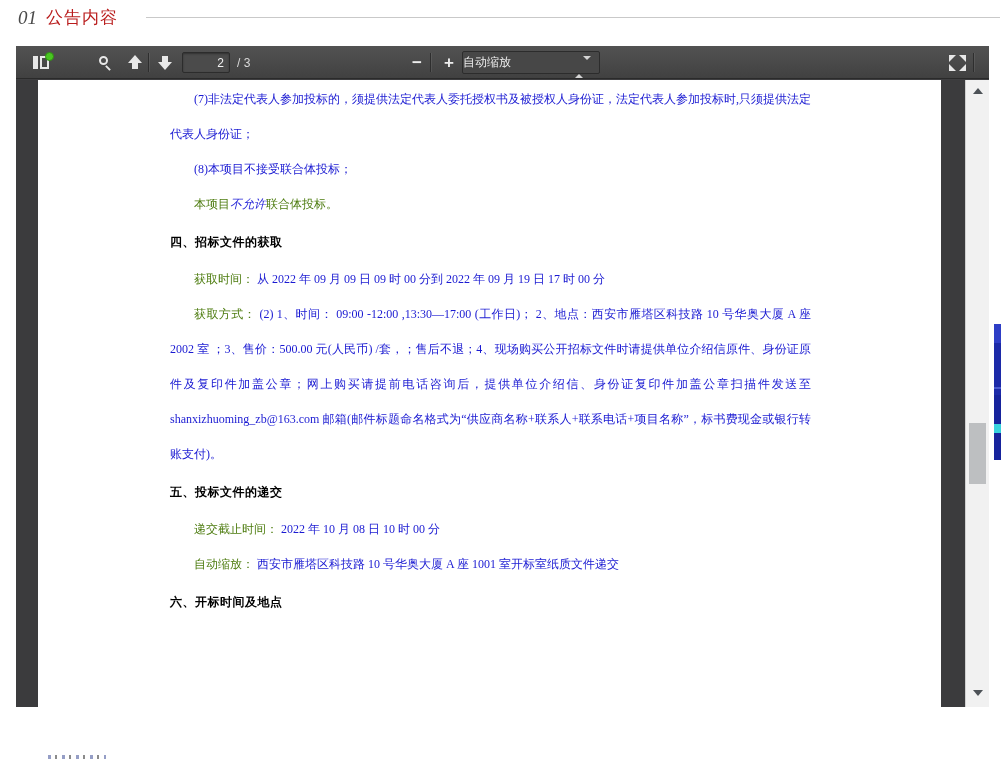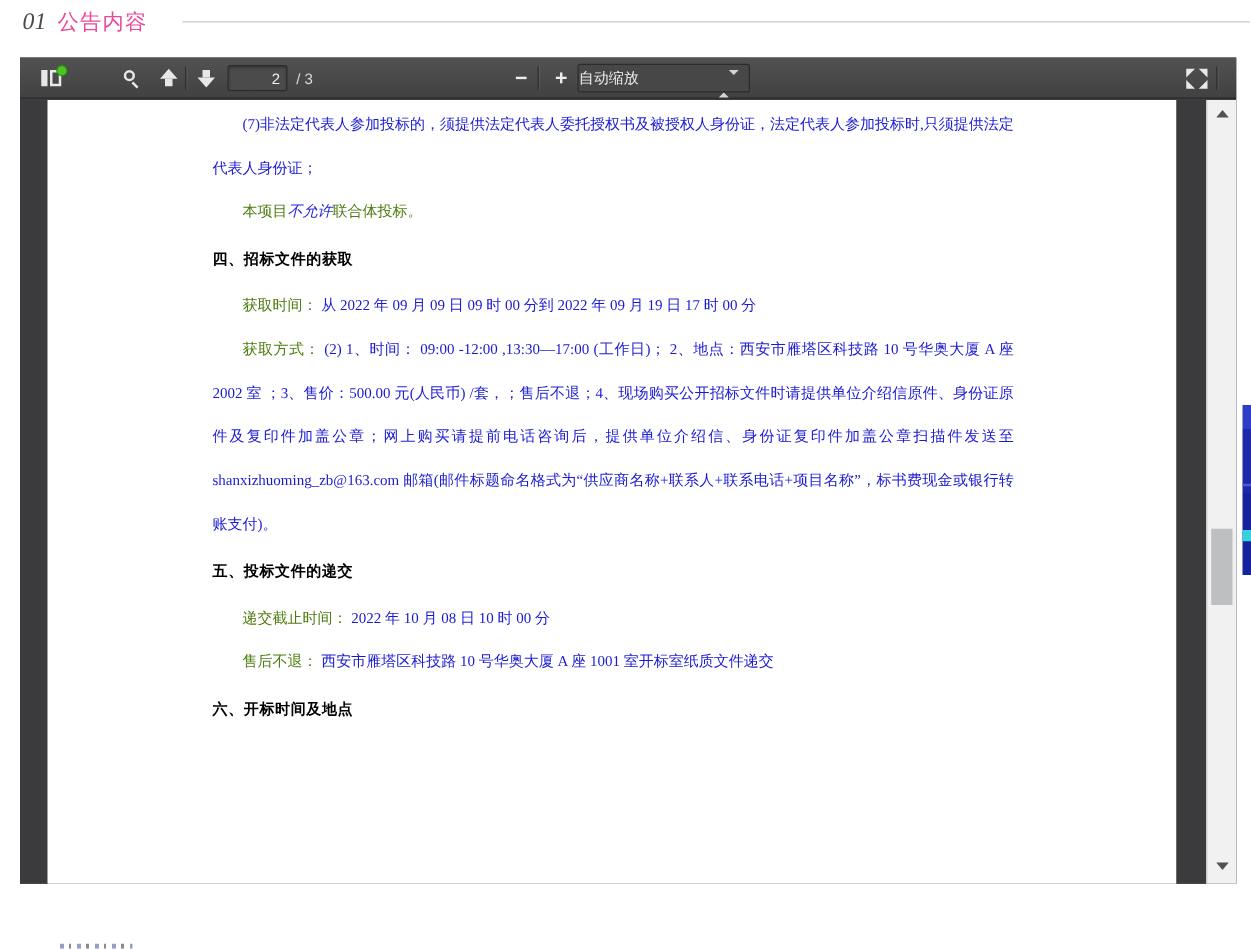--- a/index.html
+++ b/index.html
@@ -3,21 +3,21 @@
 <meta charset="utf-8">
 <style>
   * { margin:0; padding:0; box-sizing:border-box; }
   html,body { width:1001px; height:759px; background:#ffffff; overflow:hidden;
               font-family:"Liberation Sans", sans-serif; position:relative; }
 
   
   .section-header { position:absolute; left:18px; top:6px; height:24px;
                     display:flex; align-items:flex-start; gap:9px; }
   .section-num { font:italic 19px/24px "Liberation Serif", serif; color:#4a4a4a; }
-  .section-title { font:17px/24px "Liberation Sans", sans-serif; color:#ec4899; letter-spacing:1px; }
+  .section-title { font:17px/24px "Liberation Sans", sans-serif; color:#b91c1c; letter-spacing:1px; }
   .header-rule { position:absolute; left:146px; top:17px; width:854px; height:1px; background:#c9c9c9; }
 
   
   .viewer { position:absolute; left:16px; top:46px; width:973px; height:661px;
             background:#3e3e40; }
 
   .toolbar { position:absolute; left:0; top:0; width:100%; height:33px;
              background:linear-gradient(#525252,#414141);
              border-bottom:1px solid #2a2a2a; }
   .tb-btn { position:absolute; top:4px; width:26px; height:25px; border-radius:2px;
@@ -187,27 +187,28 @@
           <i class="br"></i>
       </span>
     </div>
     <div class="tb-sep" style="left:957px;"></div>
   </div>
 
   <div class="content">
     <div class="pdf-page">
       <div class="doc" id="doc">
           <p><span class="run-blue">(7)非法定代表人参加投标的，须提供法定代表人委托授权书及被授权人身份证，法定代表人参加投标时,只须提供法定代表人身份证；</span></p>
+          <p><span class="run-blue">(8)本项目不接受联合体投标；</span></p>
           <p><span class="run-black">本项目</span><span class="run-blue-italic">不允许</span><span class="run-black">联合体投标。</span></p>
           <h3>四、招标文件的获取</h3>
           <p><span class="run-black">获取时间： </span><span class="run-blue">从 2022 年 09 月 09 日 09 时 00 分到 2022 年 09 月 19 日 17 时 00 分</span></p>
           <p><span class="run-black">获取方式： </span><span class="run-blue">(2) 1、时间： 09:00 -12:00 ,13:30—17:00 (工作日)； 2、地点：西安市雁塔区科技路 10 号华奥大厦 A 座 2002 室 ；3、售价：500.00 元(人民币) /套，；售后不退；4、现场购买公开招标文件时请提供单位介绍信原件、身份证原件及复印件加盖公章；网上购买请提前电话咨询后，提供单位介绍信、身份证复印件加盖公章扫描件发送至 shanxizhuoming_zb@163.com 邮箱(邮件标题命名格式为“供应商名称+联系人+联系电话+项目名称”，标书费现金或银行转账支付)。</span></p>
           <h3>五、投标文件的递交</h3>
           <p><span class="run-black">递交截止时间： </span><span class="run-blue">2022 年 10 月 08 日 10 时 00 分</span></p>
-          <p><span class="run-black">售后不退： </span><span class="run-blue">西安市雁塔区科技路 10 号华奥大厦 A 座 1001 室开标室纸质文件递交</span></p>
+          <p><span class="run-black">自动缩放： </span><span class="run-blue">西安市雁塔区科技路 10 号华奥大厦 A 座 1001 室开标室纸质文件递交</span></p>
           <h3>六、开标时间及地点</h3>
         </div>
     </div>
 
     <div class="scrollbar">
       <div class="sb-btn sb-up">
         <span class="tri-up"></span>
       </div>
       <div class="sb-thumb"></div>
       <div class="sb-btn sb-dn">

